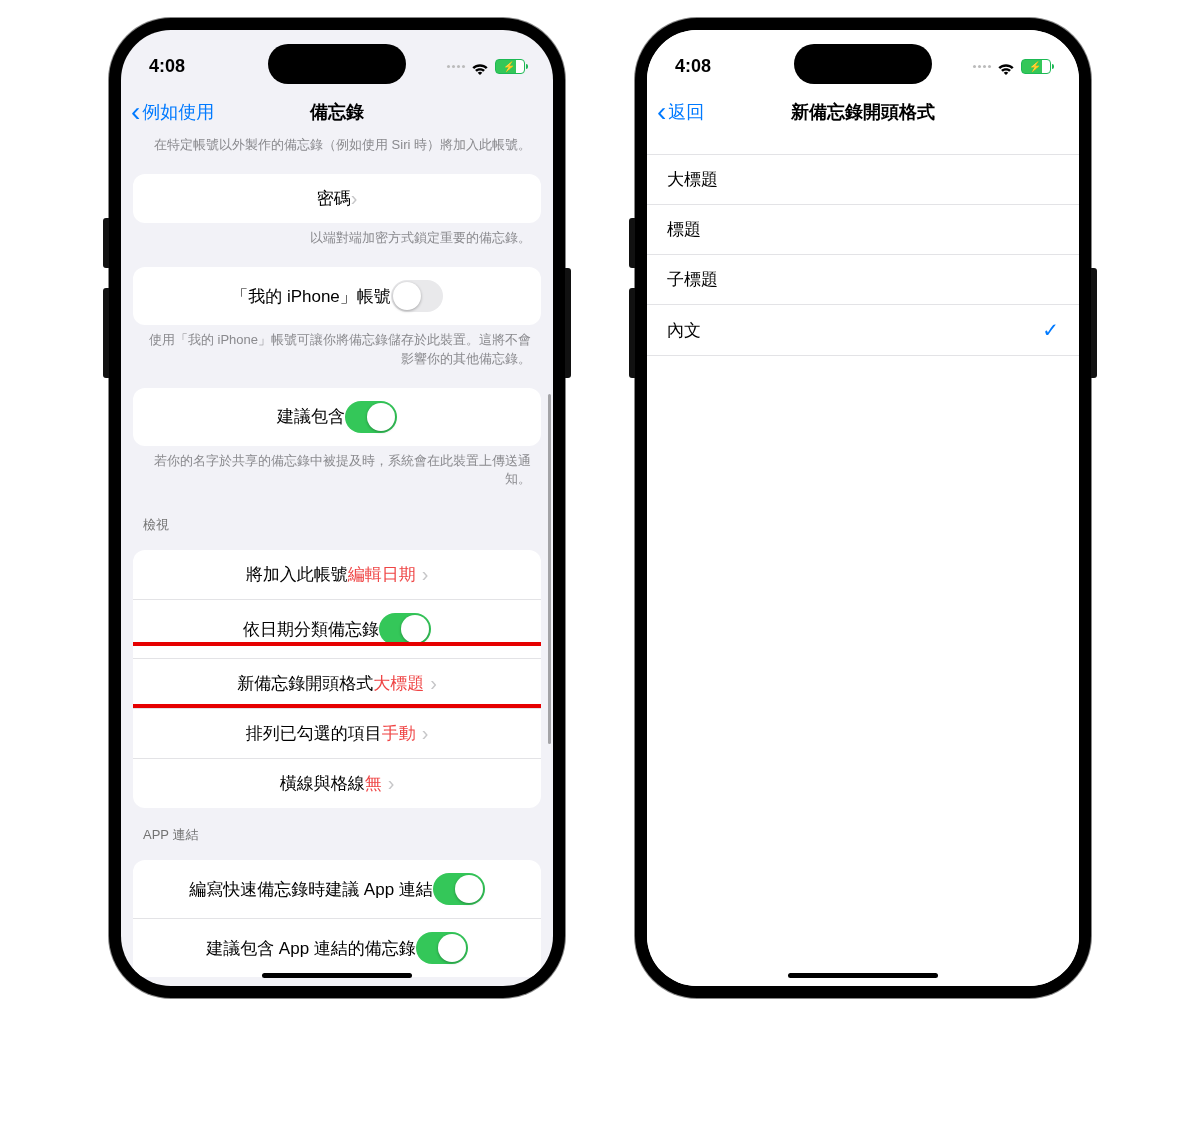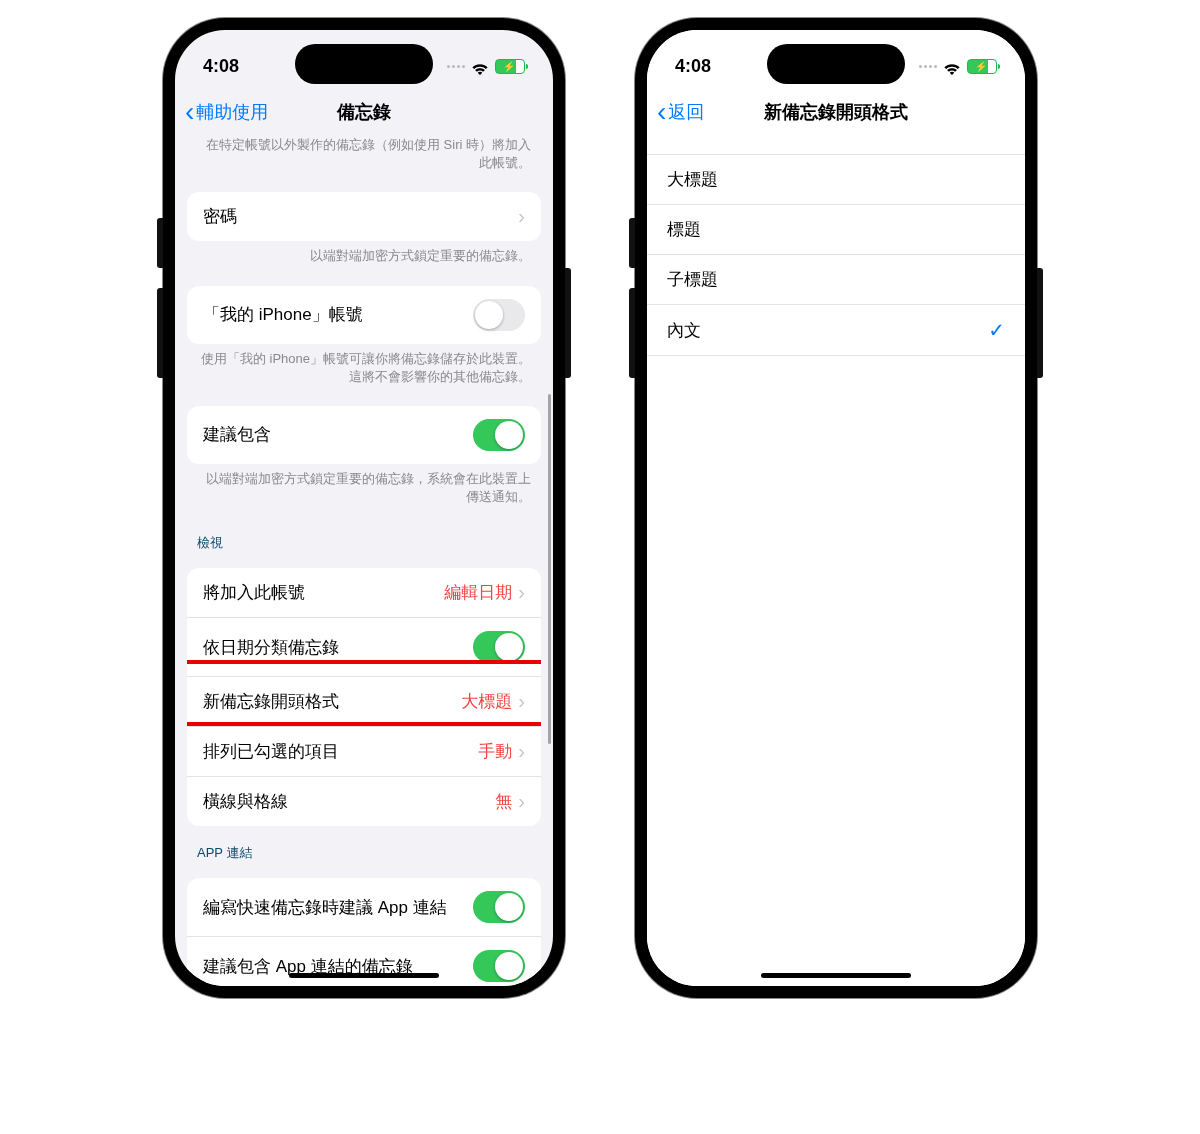--- a/index.html
+++ b/index.html
@@ -9,21 +9,21 @@
     width: 1200px;
     height: 1134px;
     position: relative;
     display: flex;
     justify-content: center;
     gap: 70px;
     padding-top: 18px;
   }
 
   .phone {
-    width: 402px;
+    width: 456px;
     height: 980px;
     background: #000;
     border-radius: 62px;
     padding: 12px;
     position: relative;
     box-shadow: 0 0 0 1px #888;
   }
   .phone::before {
     content: "";
     position: absolute;
@@ -163,35 +163,35 @@
     font-size: 13px;
     color: #8a8a8e;
     padding: 6px 22px 10px;
     line-height: 1.4;
     text-align: right;
   }
   .footnote.top-cut { padding-top: 0; }
 
   .section-header {
     font-size: 13px;
-    color: #0c4a6e;
+    color: #737373;
     padding: 18px 22px 6px;
   }
 
   .group {
     margin: 10px 12px 0;
     background: #fff;
     border-radius: 12px;
     overflow: hidden;
   }
 
   .row {
     display: flex;
     align-items: center;
-    justify-content: space-between;
+    justify-content: center;
     padding: 13px 16px;
     font-size: 17px;
     color: #000;
     position: relative;
     min-height: 48px;
   }
   .row + .row {
     border-top: 0.5px solid #e3e3e6;
   }
   .row .right {
@@ -308,21 +308,21 @@
         </div>
         <div class="battery">
             <span class="bolt">⚡</span>
           </div>
       </div>
     </div>
 
     <div class="nav-bar">
       <div class="nav-left">
         <span class="nav-back-chevron">‹</span>
-        <span>輔助使用</span>
+        <span>例如使用</span>
       </div>
       <div class="nav-title">備忘錄</div>
     </div>
 
     <div class="content">
 
       <div class="footnote top-cut">在特定帳號以外製作的備忘錄（例如使用 Siri 時）將加入此帳號。</div>
 
       <div class="group">
         <div class="row">
@@ -345,21 +345,21 @@
       <div class="footnote">使用「我的 iPhone」帳號可讓你將備忘錄儲存於此裝置。這將不會影響你的其他備忘錄。</div>
 
       <div class="group">
         <div class="row">
           <span>建議包含</span>
           <div class="toggle on">
               <div class="knob"></div>
             </div>
         </div>
       </div>
-      <div class="footnote">以端對端加密方式鎖定重要的備忘錄，系統會在此裝置上傳送通知。</div>
+      <div class="footnote">若你的名字於共享的備忘錄中被提及時，系統會在此裝置上傳送通知。</div>
 
       <div class="section-header">檢視</div>
 
       <div class="group" style="position:relative;">
         <div class="row">
           <span>將加入此帳號</span>
           <div class="right">
             <span class="value">編輯日期</span>
             <span class="chevron">›</span>
           </div>

